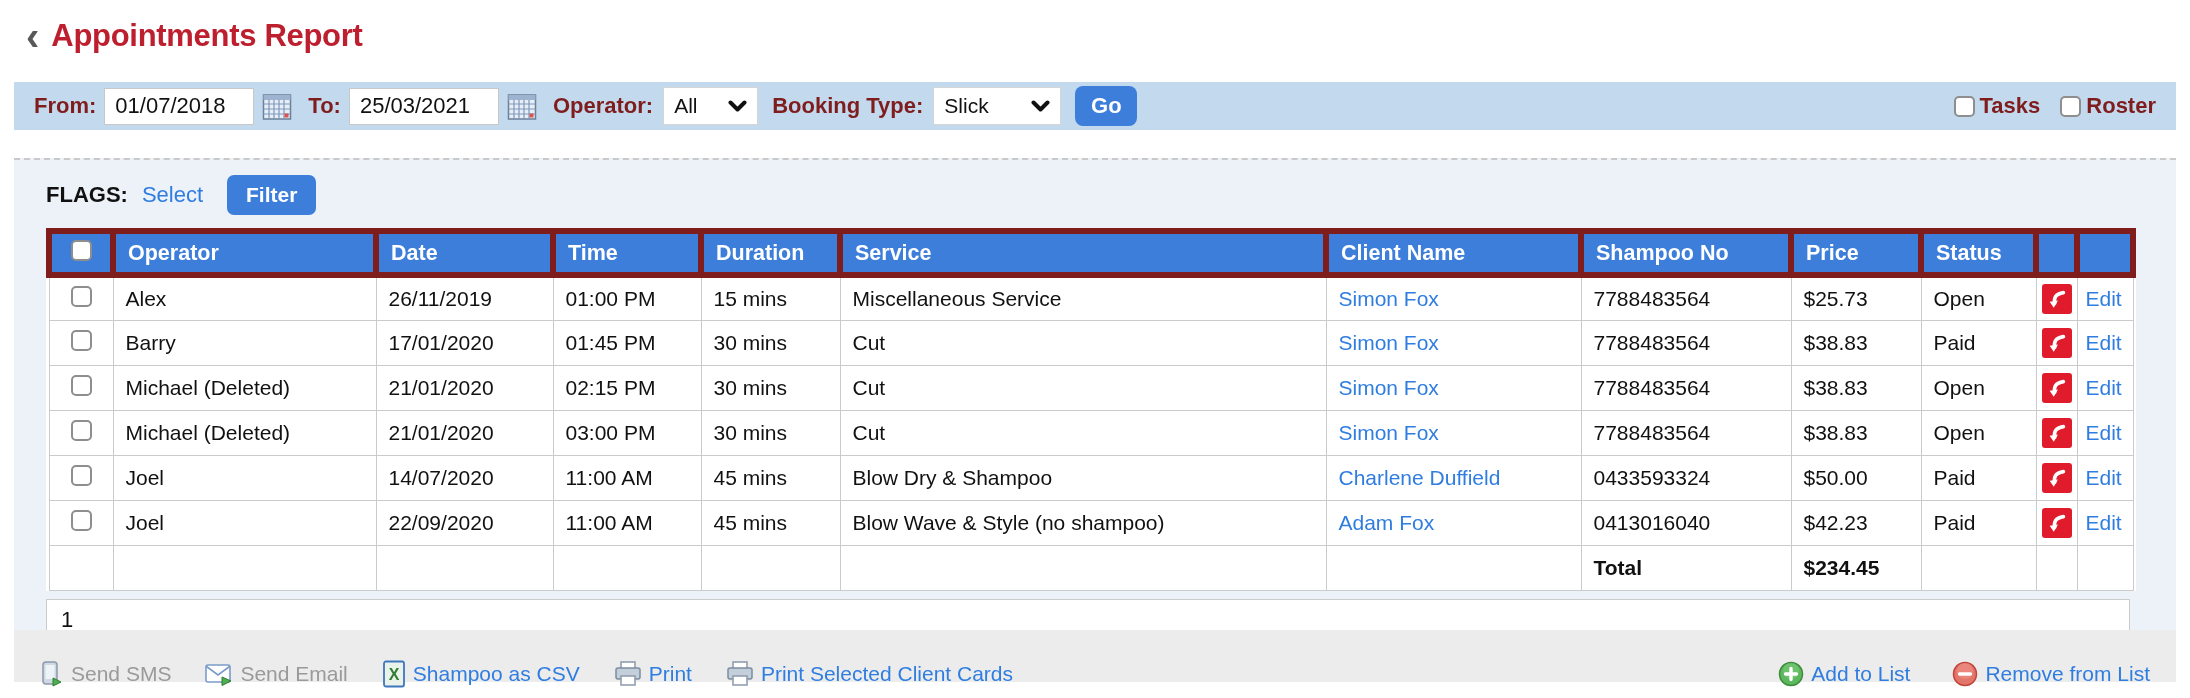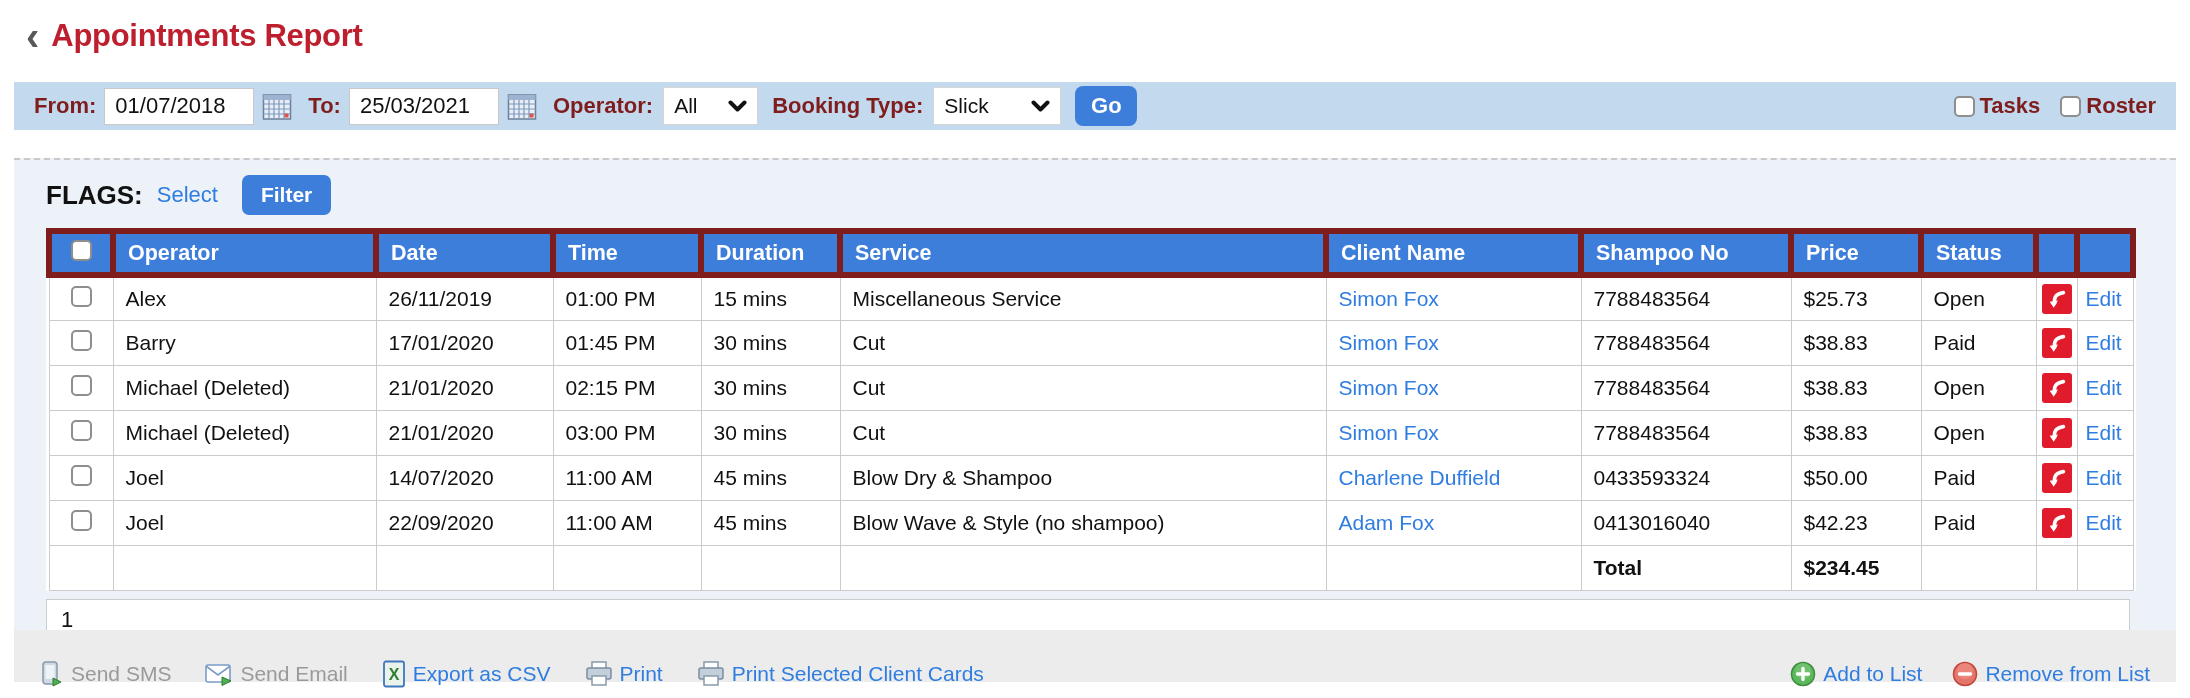--- a/index.html
+++ b/index.html
@@ -28,21 +28,21 @@
                border:none; border-radius:8px; height:40px; width:62px; cursor:pointer; }
   .filter-right { margin-left:auto; display:flex; align-items:flex-start; gap:20px; }
   .check-pair { display:flex; align-items:center; gap:5px; cursor:pointer; }
   .checkbox { width:21px; height:21px; background:#fff; border:2px solid #8e8e8e; border-radius:5px;
               display:inline-block; cursor:pointer; }
 
   
   .panel { position:absolute; left:14px; right:14px; top:158px; height:524px;
            background:#edf2f9; border-top:2px dashed #c9c9c9; }
   .flags-row { display:flex; align-items:center; gap:14px; padding:15px 0 13px 32px; }
-  .flags-label { font-size:26px; font-weight:700; }
+  .flags-label { font-size:22px; font-weight:700; }
   .link { color:var(--link-blue,#2f7de1); text-decoration:none; cursor:pointer; }
   .flags-select { font-size:22px; }
   .filter-button { background:var(--accent-blue,#3d7edb); color:#fff; font-size:21px; font-weight:600;
                    border:none; border-radius:7px; padding:8px 19px; margin-left:10px; cursor:pointer; }
 
   
   .table-wrap { margin-left:32px; }
   table { border-collapse:collapse; table-layout:fixed; width:2084px; background:#fff; }
   th { background:var(--accent-blue,#3d7edb); color:#fff; font-weight:700; font-size:21.5px;
        text-align:left; padding:0 0 0 12px; height:44px; border:6px solid #7f1d1d; }
@@ -59,21 +59,21 @@
   .pagination { margin:8px 0 0 32px; width:2084px; height:42px; background:#fff;
                 border:1px solid #cbcbcb; display:flex; align-items:center; padding-left:14px;
                 font-size:22px; }
 
   
   .footer { position:absolute; left:0; right:0; bottom:0; height:52px; background:#ececec;
             display:flex; align-items:center; padding:0 26px; gap:34px; }
   .tool { display:flex; align-items:center; gap:7px; font-size:21px; cursor:pointer; text-decoration:none;margin-top:36px; }
   .tool.disabled { color:#9a9a9a; cursor:default; }
   .tool.bluelink { color:var(--link-blue,#2f7de1); }
-  .footer-right { margin-left:auto; display:flex; align-items:center; gap:30px; }
+  .footer-right { margin-left:auto; display:flex; align-items:center; gap:42px; }
   .icon { display:inline-flex; }
 </style>
 </head>
 <body>
 
 <div class="page-header">
   <span class="back-chevron">‹</span>
   <span class="page-title">Appointments Report</span>
 </div>
 
@@ -330,21 +330,21 @@
       </span>
       <span>Send Email</span>
     </span>
     <span class="tool bluelink">
       <span class="icon">
         <svg width="24" height="28" viewBox="0 0 24 28">
             <rect x="2" y="1.5" width="20" height="25" rx="2" fill="#eaf3ea" stroke="#3f76c0" stroke-width="1.8"></rect>
             <text x="12" y="20" text-anchor="middle" font-size="16" font-weight="bold" fill="#2e7d32" font-family="Liberation Sans, sans-serif">X</text>
           </svg>
       </span>
-      <span>Export as CSV</span>
+      <span>Shampoo as CSV</span>
     </span>
     <span class="tool bluelink">
       <span class="icon">
         <svg width="28" height="26" viewBox="0 0 28 26">
             <rect x="7" y="1" width="14" height="7" fill="#fff" stroke="#8a99ab" stroke-width="1.5"></rect>
             <rect x="2" y="7" width="24" height="11" rx="2" fill="#c3cfdb" stroke="#7c8ca0" stroke-width="1.5"></rect>
             <rect x="7" y="15" width="14" height="9" fill="#fff" stroke="#8a99ab" stroke-width="1.5"></rect>
           </svg>
       </span>
       <span>Print</span>

